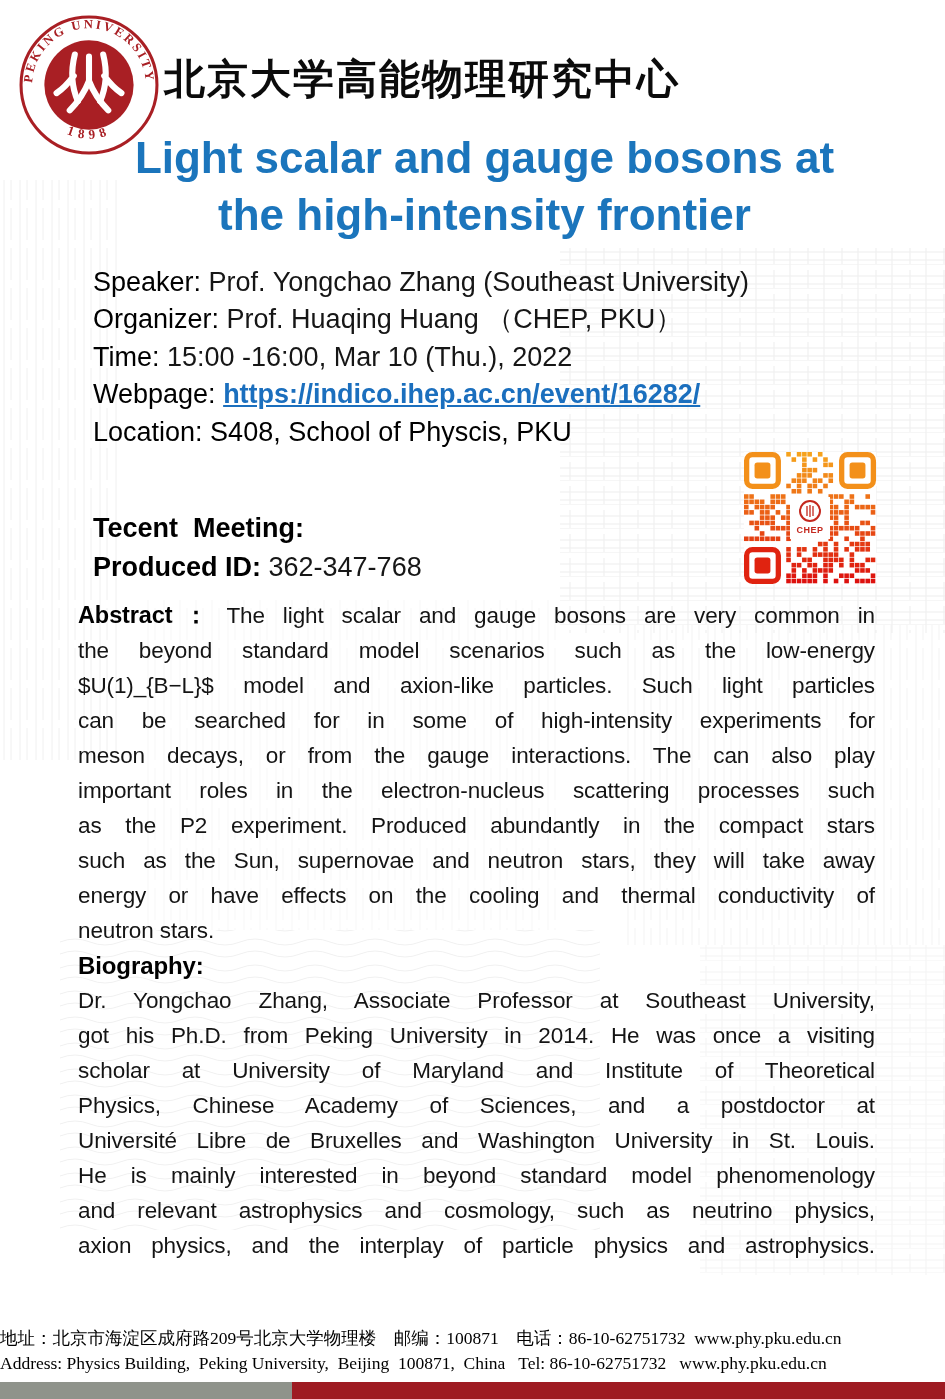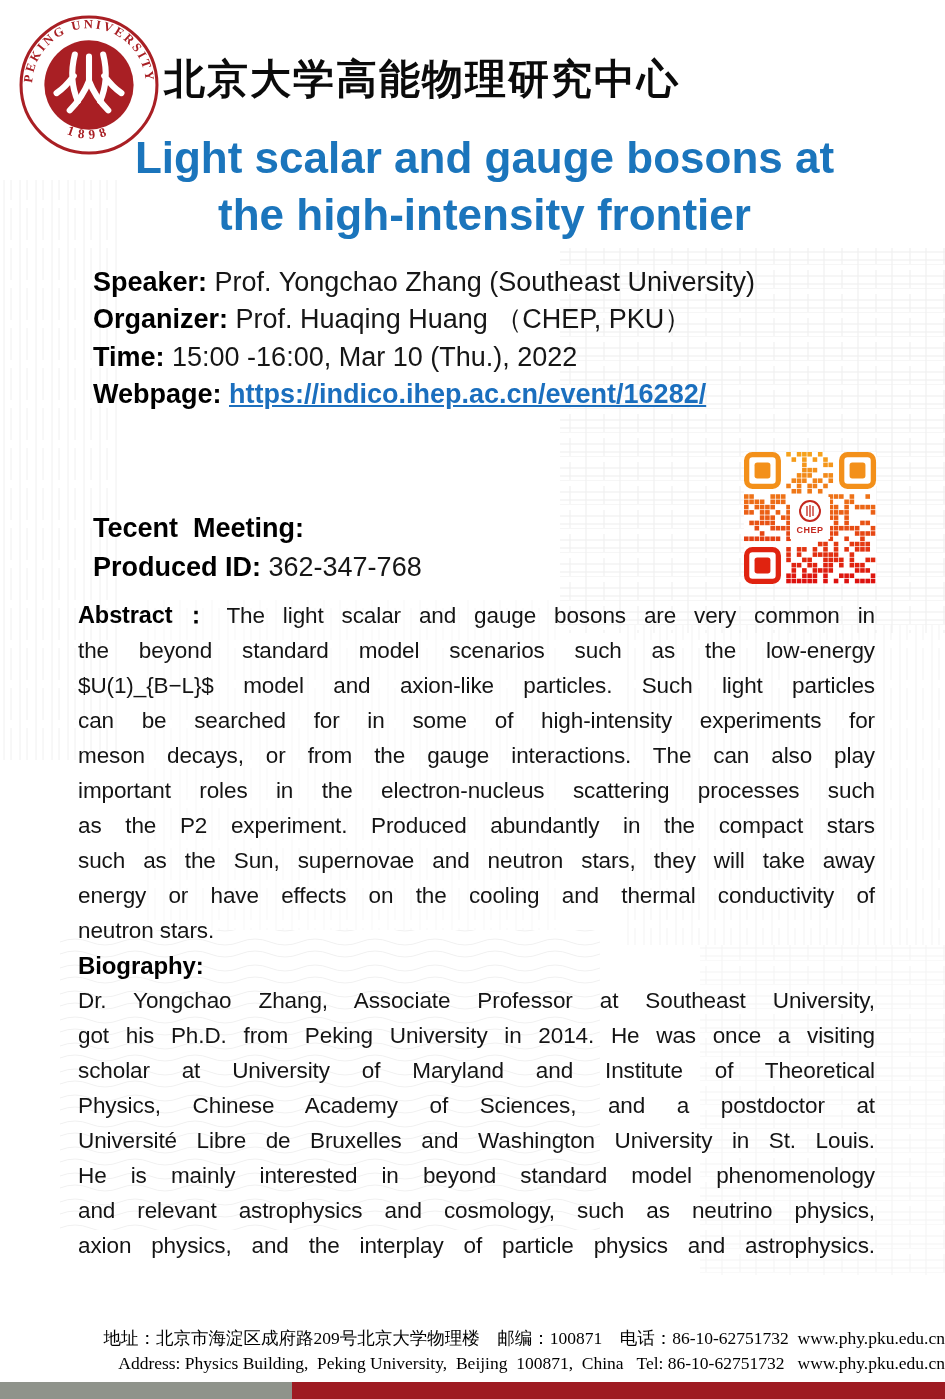--- a/index.html
+++ b/index.html
@@ -11,41 +11,41 @@
   .logo{position:absolute;left:18px;top:14px;width:142px;height:142px;}
   .org-name{position:absolute;left:164px;top:52px;font-size:41px;font-weight:700;
             color:#0b0b0b;letter-spacing:2px;white-space:nowrap;}
 
   
   .title{position:absolute;left:12px;top:129px;width:945px;text-align:center;
          font-size:44px;line-height:57px;font-weight:700;color:#1B75BC;}
 
   
   .info{position:absolute;left:93px;top:264px;width:792px;font-size:27px;line-height:37.4px;color:#161616;}
-  .info b{font-weight:700;color:#000;}
+  .info b{font-weight:400;color:#000;}
   .info .lk{color:#1B6FBE;font-weight:700;text-decoration:underline;cursor:pointer;}
 
   
   .meeting{position:absolute;left:93px;top:464px;width:645px;font-size:27px;line-height:38.5px;color:#161616;margin-top:45px;}
   .meeting .hd{font-weight:700;color:#000;white-space:pre-wrap;}
   .meeting b{font-weight:700;color:#000;}
   .meeting .mlink{color:#161616;text-decoration:none;cursor:pointer;}
 
   .qr{position:absolute;left:744px;top:452px;width:132px;height:132px;}
 
   
   .textcol{position:absolute;left:78px;top:598px;width:797px;font-size:22.5px;
            line-height:35px;color:#141414;letter-spacing:-0.1px;}
   .jline{text-align:justify;text-align-last:justify;}
   .jl-left{text-align-last:left;}
   .plabel{font-weight:700;font-size:23.5px;color:#000;margin-right:7px;}
   .bio-label{font-weight:700;font-size:24px;color:#000;}
 
   
-  .footer{position:absolute;left:0;top:1326px;width:945px;text-align:right;
+  .footer{position:absolute;left:0;top:1326px;width:945px;text-align:left;
           font-family:"Liberation Serif",serif;font-size:17.5px;line-height:25px;color:#000;}
   .footer div{white-space:pre-wrap;}
 
   .bottom-bar{position:absolute;left:0;bottom:0;width:945px;height:17px;display:flex;}
   .bar-gray{width:292px;background:#8F938B;}
   .bar-red{flex:1;background:#9E1B22;}
 </style>
 </head>
 <body>
 
@@ -96,20 +96,21 @@
   <div class="title">
     <div>Light scalar and gauge bosons at</div>
     <div>the high-intensity frontier</div>
   </div>
 
   <div class="info">
     <div><b>Speaker:</b> <span>Prof. Yongchao Zhang (Southeast University)</span></div>
     <div><b>Organizer:</b> <span>Prof. Huaqing Huang （CHEP, PKU）</span></div>
     <div><b>Time:</b> <span>15:00 -16:00, Mar 10 (Thu.), 2022</span></div>
     <div><b>Webpage:</b> <a class="lk">https://indico.ihep.ac.cn/event/16282/</a></div>
+    <div><b>Location:</b> <b>S408, School of Physcis, PKU</b></div>
   </div>
 
   <div class="meeting">
     <div class="hd">Tecent  Meeting:</div>
     <div><b>Produced ID:</b> <span>362-347-768</span></div>
   </div>
 
   <svg id="qr-svg" class="qr" viewBox="0 0 132 132">
     <rect x="0" y="0" width="132" height="132" fill="#ffffff"></rect>
     <rect x="42.24" y="0.00" width="4.58" height="4.58" fill="rgb(246,162,28)"></rect>

